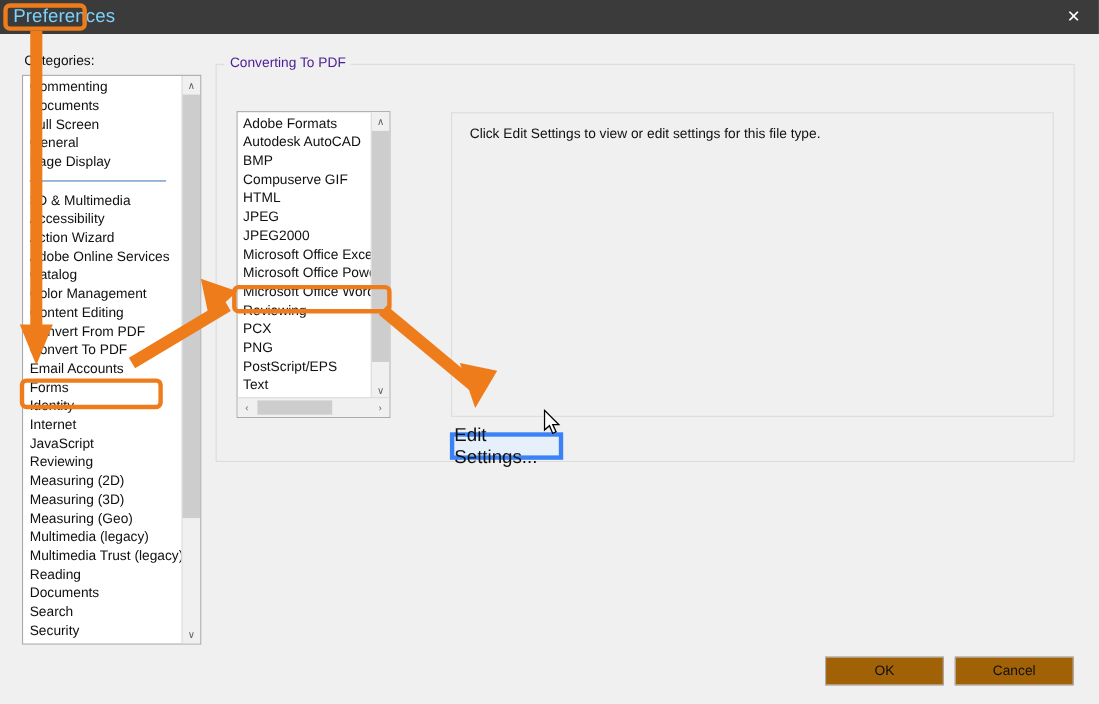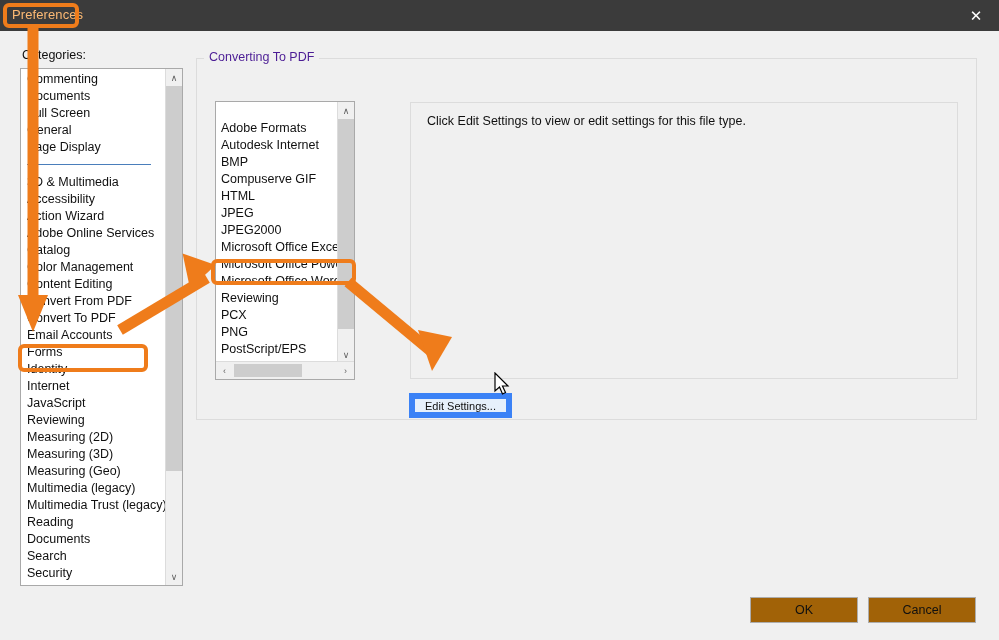--- a/index.html
+++ b/index.html
@@ -21,22 +21,22 @@
   
   .titlebar {
     position: absolute;
     left: 0; top: 0;
     width: 999px; height: 31px;
     background: #3b3b3b;
   }
   .titlebar-text {
     position: absolute;
     left: 12px; top: 7px;
-    color: #fdba74;
-    font-size: 13px;
+    color: #7dd3fc;
+    font-size: 17px;
     line-height: 16px;
     letter-spacing: 0.1px;
     white-space: nowrap;
   }
   .close-btn {
     position: absolute;
     right: 0; top: 0;
     width: 46px; height: 31px;
     display: flex;
     align-items: center;
@@ -152,21 +152,21 @@
     width: 140px; height: 279px;
     background: #ffffff;
     border: 1px solid #a9a9a9;
     box-sizing: border-box;
     overflow: hidden;
   }
   .fmt-items {
     position: absolute;
     left: 0; top: 0;
     width: 122px;
-    padding-top: 18px;
+    padding-top: 2px;
   }
   .fmt-item {
     height: 17px;
     line-height: 17px;
     padding-left: 5px;
     font-size: 12.5px;
     color: #101010;
     white-space: nowrap;
     overflow: hidden;
   }
@@ -233,26 +233,26 @@
     color: #101010;
     white-space: nowrap;
   }
 
   
   .edit-btn {
     position: absolute;
     left: 409px; top: 362px;
     width: 103px; height: 25px;
     background: #e6f0fb;
-    border: 6px solid #3b82f6;
+    border: 4px solid #3b82f6;
     box-sizing: border-box;
     display: flex;
     align-items: center;
     justify-content: center;
-    font-size: 11px;
+    font-size: 17px;
     color: #101010;
   }
 
   
   .btn {
     position: absolute;
     height: 26px;
     background: #a16207;
     border: 1px solid #adadad;
     box-sizing: border-box;
@@ -344,21 +344,21 @@
         <div class="arrow down">∨</div>
       </div>
     </div>
 
     <div class="groupbox"></div>
     <div class="groupbox-title">Converting To PDF</div>
 
     <div class="fmt-list">
       <div class="fmt-items" id="fmt-items">
           <div class="fmt-item">Adobe Formats</div>
-          <div class="fmt-item">Autodesk Internet</div>
+          <div class="fmt-item">Autodesk AutoCAD</div>
           <div class="fmt-item">BMP</div>
           <div class="fmt-item">Compuserve GIF</div>
           <div class="fmt-item">HTML</div>
           <div class="fmt-item">JPEG</div>
           <div class="fmt-item">JPEG2000</div>
           <div class="fmt-item">Microsoft Office Excel</div>
           <div class="fmt-item">Microsoft Office Power</div>
           <div class="fmt-item">Microsoft Office Word</div>
           <div class="fmt-item">Reviewing</div>
           <div class="fmt-item">PCX</div>

